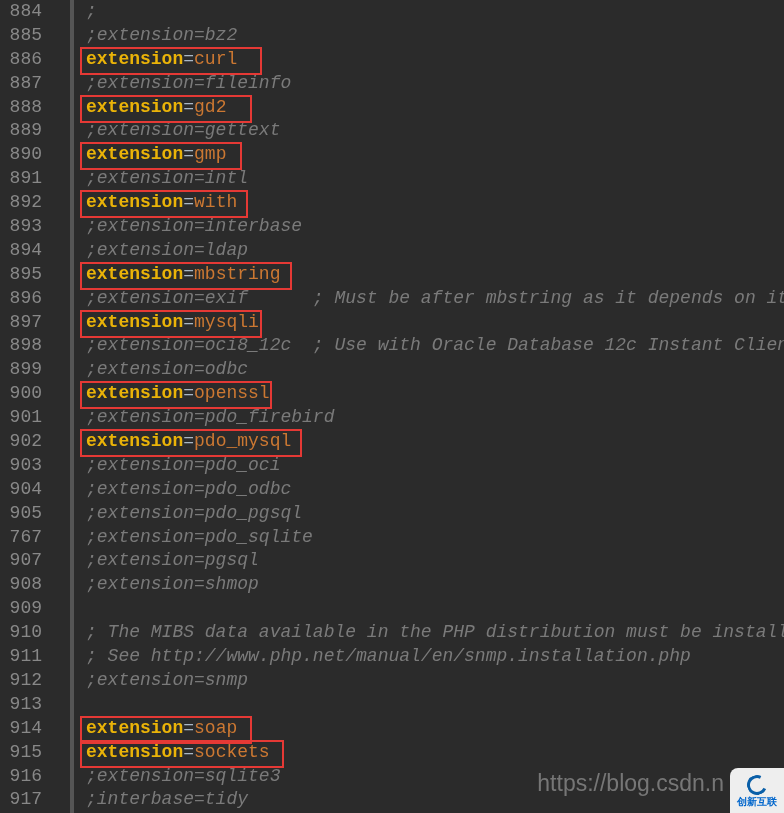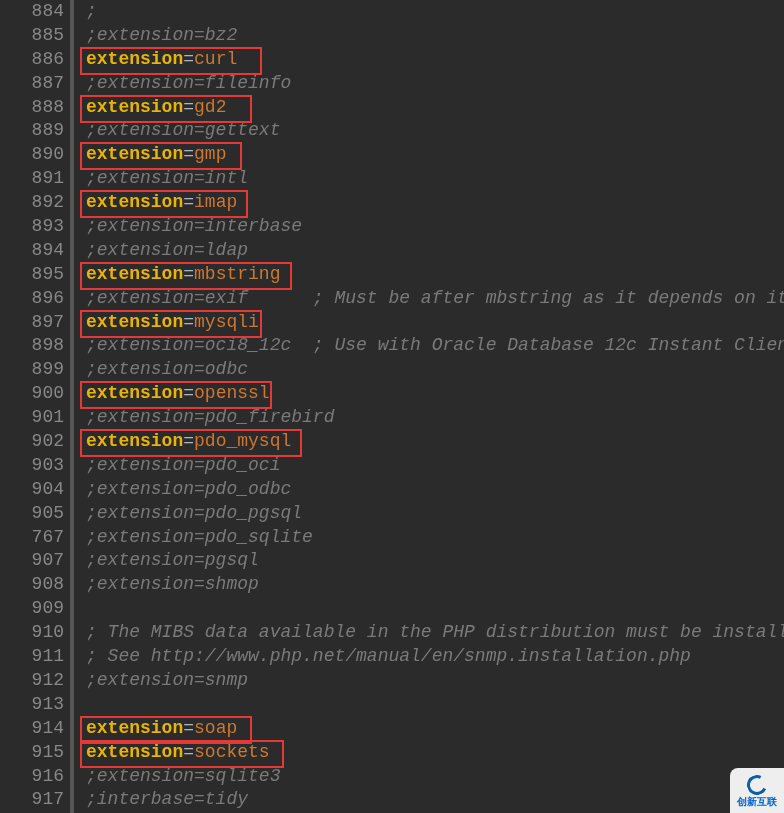--- a/index.html
+++ b/index.html
@@ -16,21 +16,21 @@
       width: 100%;
       height: 100%;
       position: relative;
     }
     .gutter {
       width: 74px;
       background: #2b2b2b;
       color: #888888;
       padding-top: 0;
       text-align: right;
-      padding-right: 6px;
+      padding-right: 28px;
       flex-shrink: 0;
       border-right: 4px solid #555555;
     }
     .gutter .ln {
       height: 23.9px;
       line-height: 23.9px;
       font-style: normal;
       color: #888;
     }
     .code {
@@ -161,21 +161,21 @@
     </div>
   <div class="code" id="code">
       <div class="line"><span class="comment">;</span></div>
       <div class="line"><span class="comment">;extension=bz2</span></div>
       <div class="line highlight hl-curl"><span class="keyword">extension</span><span class="eq">=</span><span class="value">curl</span></div>
       <div class="line"><span class="comment">;extension=fileinfo</span></div>
       <div class="line highlight hl-gd2"><span class="keyword">extension</span><span class="eq">=</span><span class="value">gd2</span></div>
       <div class="line"><span class="comment">;extension=gettext</span></div>
       <div class="line highlight hl-gmp"><span class="keyword">extension</span><span class="eq">=</span><span class="value">gmp</span></div>
       <div class="line"><span class="comment">;extension=intl</span></div>
-      <div class="line highlight hl-imap"><span class="keyword">extension</span><span class="eq">=</span><span class="value">imap</span></div>
+      <div class="line highlight hl-imap"><span class="keyword">extension</span><span class="eq">=</span><span class="value">with</span></div>
       <div class="line"><span class="comment">;extension=interbase</span></div>
       <div class="line"><span class="comment">;extension=ldap</span></div>
       <div class="line highlight hl-mbstring"><span class="keyword">extension</span><span class="eq">=</span><span class="value">mbstring</span></div>
       <div class="line"><span class="comment">;extension=exif      ; Must be after mbstring as it depends on it</span></div>
       <div class="line highlight hl-mysqli"><span class="keyword">extension</span><span class="eq">=</span><span class="value">mysqli</span></div>
       <div class="line"><span class="comment">;extension=oci8_12c  ; Use with Oracle Database 12c Instant Client</span></div>
       <div class="line"><span class="comment">;extension=odbc</span></div>
       <div class="line highlight hl-openssl"><span class="keyword">extension</span><span class="eq">=</span><span class="value">openssl</span></div>
       <div class="line"><span class="comment">;extension=pdo_firebird</span></div>
       <div class="line highlight hl-pdo_mysql"><span class="keyword">extension</span><span class="eq">=</span><span class="value">pdo_mysql</span></div>
@@ -188,17 +188,18 @@
       <div class="line">&nbsp;</div>
       <div class="line"><span class="comment">; The MIBS data available in the PHP distribution must be installed.</span></div>
       <div class="line"><span class="comment">; See http://www.php.net/manual/en/snmp.installation.php</span></div>
       <div class="line"><span class="comment">;extension=snmp</span></div>
       <div class="line">&nbsp;</div>
       <div class="line highlight hl-soap"><span class="keyword">extension</span><span class="eq">=</span><span class="value">soap</span></div>
       <div class="line highlight hl-sockets"><span class="keyword">extension</span><span class="eq">=</span><span class="value">sockets</span></div>
       <div class="line"><span class="comment">;extension=sqlite3</span></div>
       <div class="line"><span class="comment">;interbase=tidy</span></div>
     </div>
+  <div class="watermark">https://blog.csdn.n</div>
   <div class="watermark-logo">
     <div class="icon-c"></div>
     <span>创新互联</span>
   </div>
 </div>
 
 </body></html>

